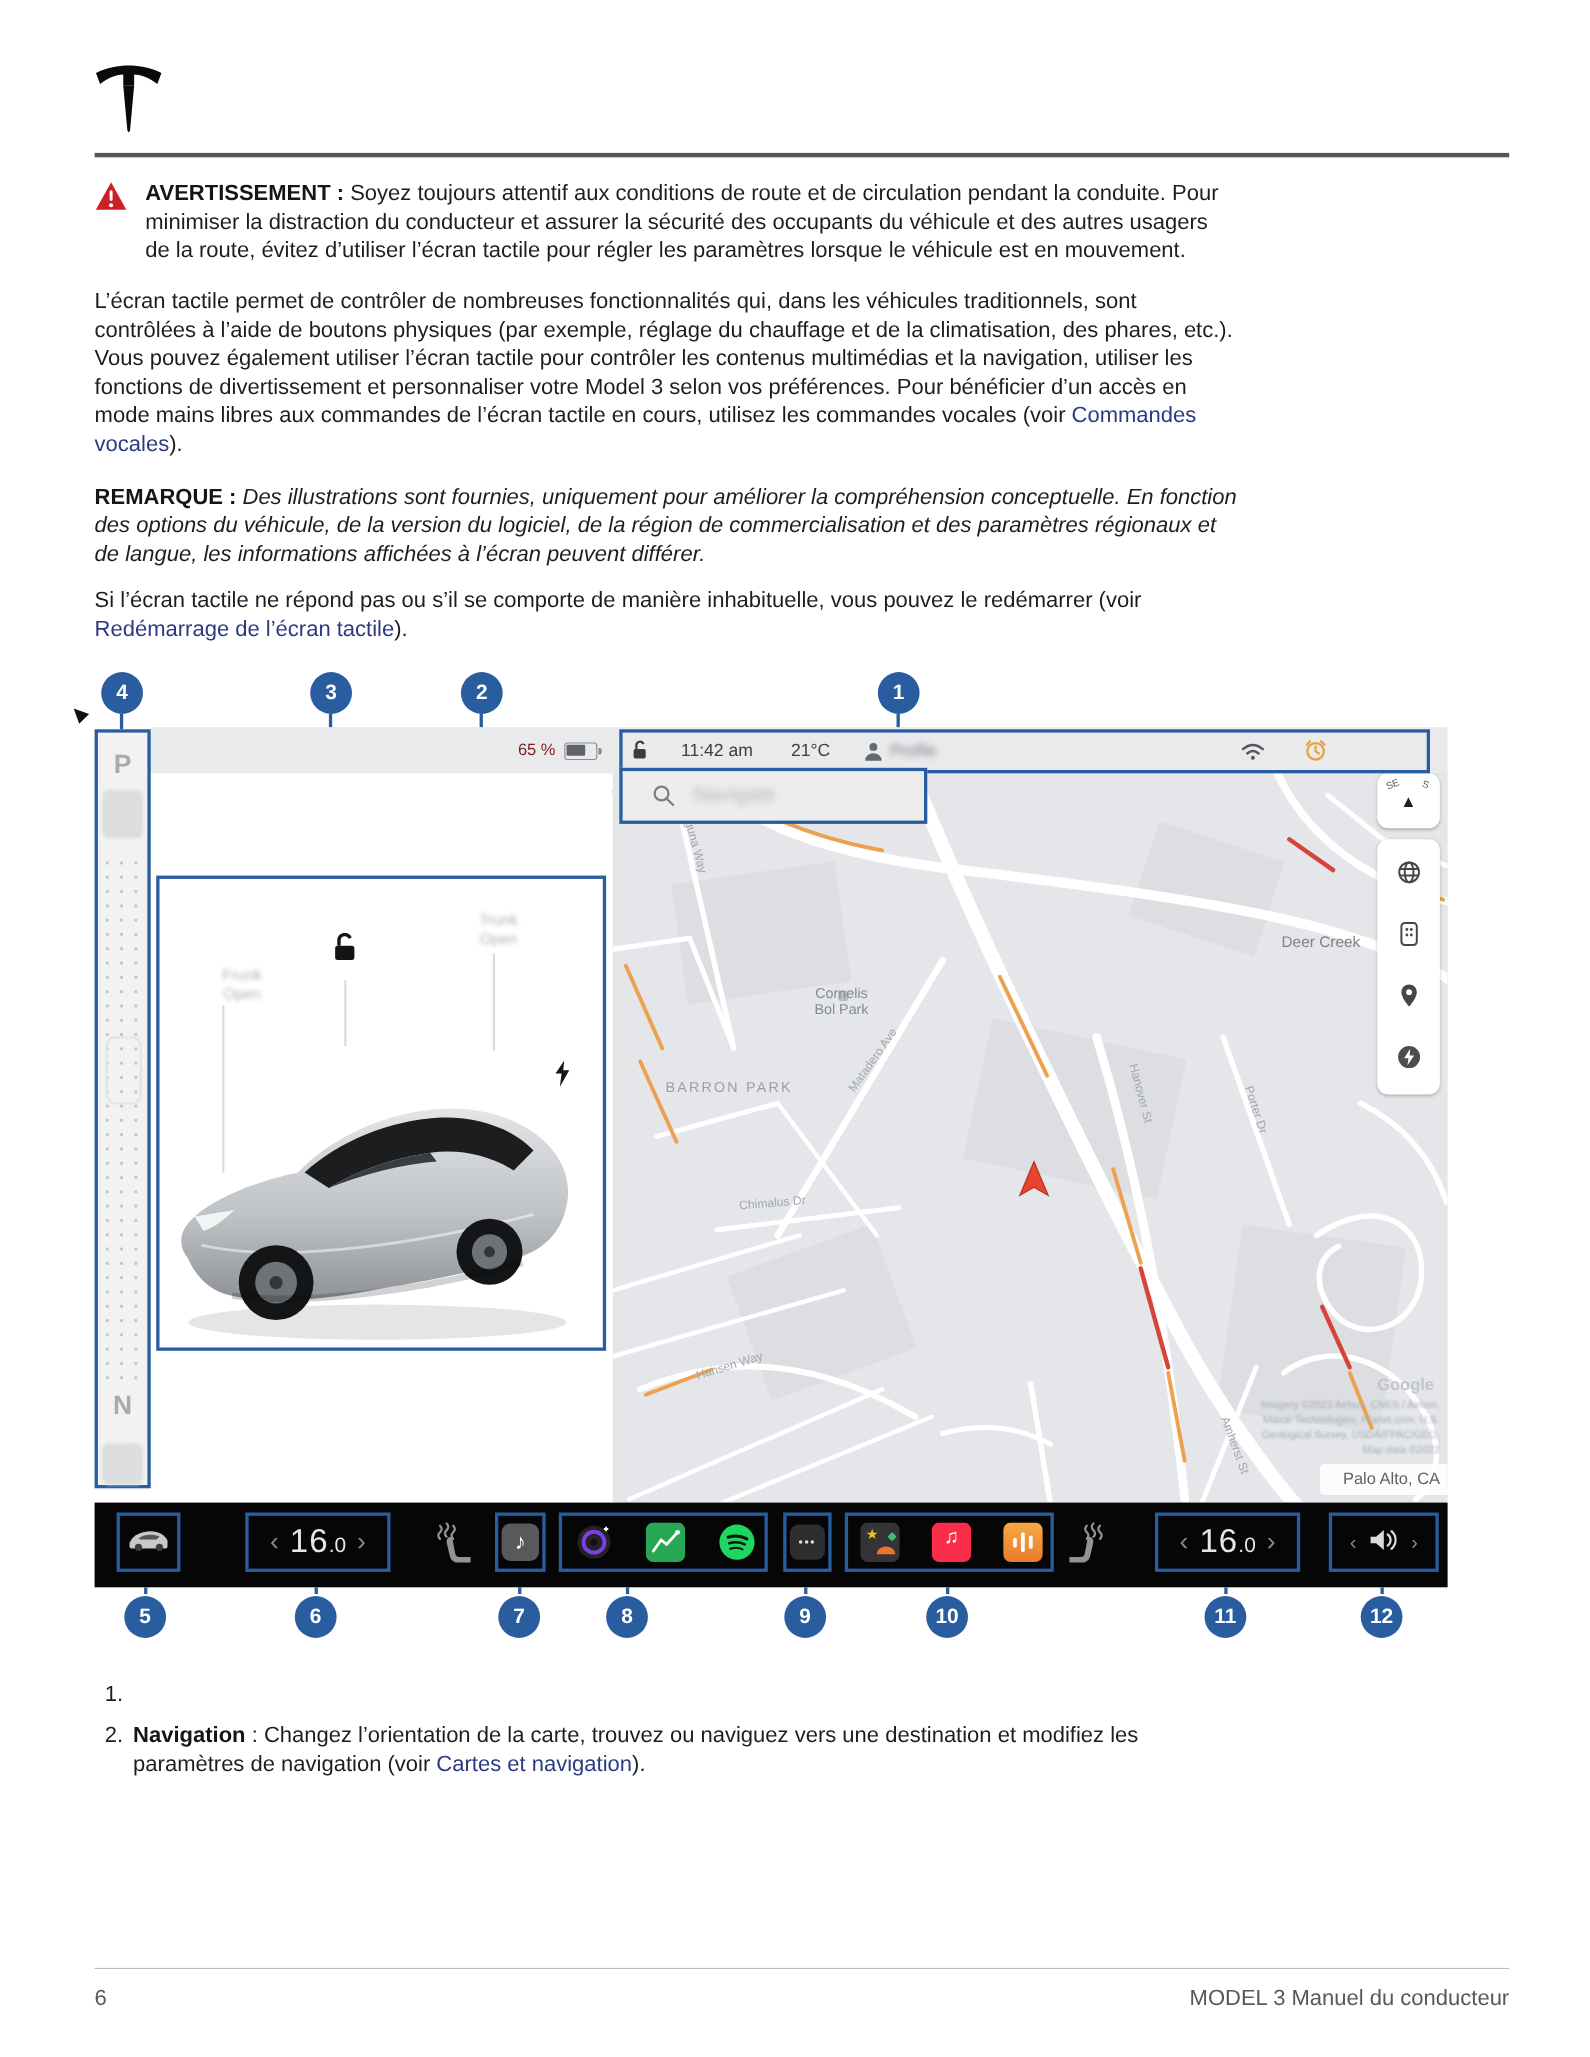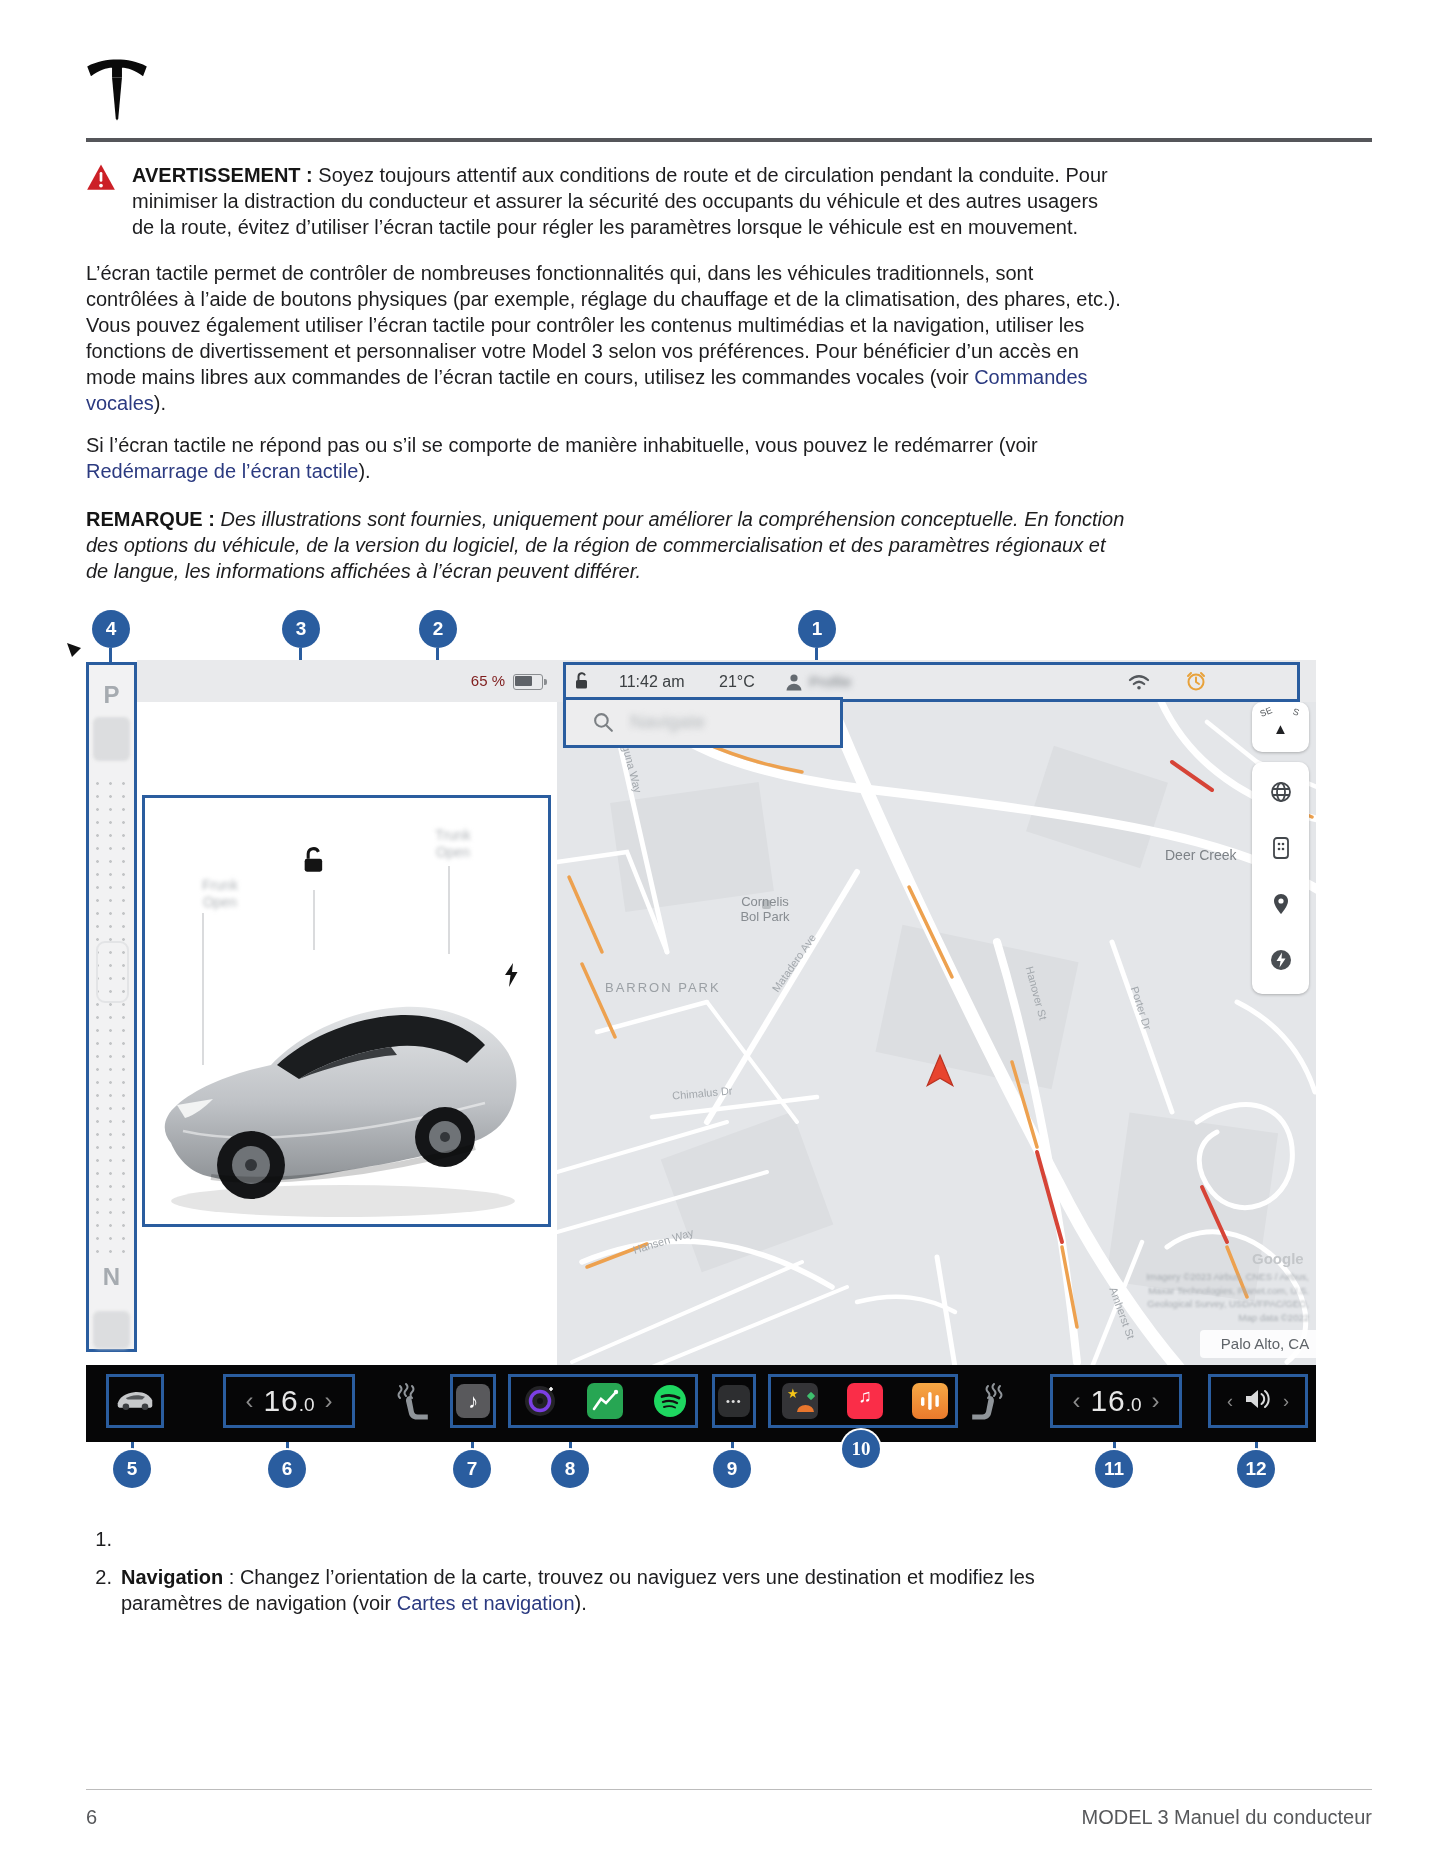--- a/index.html
+++ b/index.html
@@ -77,26 +77,26 @@
 de la route, évitez d’utiliser l’écran tactile pour régler les paramètres lorsque le véhicule est en mouvement.</span></div>
     </div>
 
     <p class="bodytxt" style="margin-top:20px;"><span class="pre">L’écran tactile permet de contrôler de nombreuses fonctionnalités qui, dans les véhicules traditionnels, sont
 contrôlées à l’aide de boutons physiques (par exemple, réglage du chauffage et de la climatisation, des phares, etc.).
 Vous pouvez également utiliser l’écran tactile pour contrôler les contenus multimédias et la navigation, utiliser les
 fonctions de divertissement et personnaliser votre Model 3 selon vos préférences. Pour bénéficier d’un accès en
 mode mains libres aux commandes de l’écran tactile en cours, utilisez les commandes vocales (voir </span><a class="lnk pre">Commandes
 vocales</a><span class="pre">).</span></p>
 
-    <p class="bodytxt" style="margin-top:16px;"><span class="pre">Si l’écran tactile ne répond pas ou s’il se comporte de manière inhabituelle, vous pouvez le redémarrer (voir
-</span><a class="lnk pre">Redémarrage de l’écran tactile</a><span class="pre">).</span></p>
-
     <p class="bodytxt" style="margin-top:22px;"><span class="b">REMARQUE :</span> <span class="pre it">Des illustrations sont fournies, uniquement pour améliorer la compréhension conceptuelle. En fonction
 des options du véhicule, de la version du logiciel, de la région de commercialisation et des paramètres régionaux et
 de langue, les informations affichées à l’écran peuvent différer.</span></p>
+
+    <p class="bodytxt" style="margin-top:16px;"><span class="pre">Si l’écran tactile ne répond pas ou s’il se comporte de manière inhabituelle, vous pouvez le redémarrer (voir
+</span><a class="lnk pre">Redémarrage de l’écran tactile</a><span class="pre">).</span></p>
   </div>
 
   <div class="figure">
 
     <div class="co" style="left:92px;top:8px;">4</div>
     <div class="co" style="left:282px;top:8px;">3</div>
     <div class="co" style="left:419px;top:8px;">2</div>
     <div class="co" style="left:798px;top:8px;">1</div>
     <div class="stem" style="left:109px;top:46px;height:14px;"></div>
     <div class="stem" style="left:299px;top:46px;height:147px;"></div>
@@ -469,21 +469,21 @@
     <div class="stem" style="left:731px;top:840px;height:8px;"></div>
     <div class="stem" style="left:860px;top:840px;height:8px;"></div>
     <div class="stem" style="left:1113px;top:840px;height:8px;"></div>
     <div class="stem" style="left:1255px;top:840px;height:8px;"></div>
 
     <div class="co" style="left:113px;top:848px;">5</div>
     <div class="co" style="left:268px;top:848px;">6</div>
     <div class="co" style="left:453px;top:848px;">7</div>
     <div class="co" style="left:551px;top:848px;">8</div>
     <div class="co" style="left:713px;top:848px;">9</div>
-    <div class="co" style="left:842px;top:828px;font-family:Liberation Serif, serif;">10</div>
+    <div class="co" style="left:842px;top:848px;">10</div>
     <div class="co" style="left:1095px;top:848px;">11</div>
     <div class="co" style="left:1237px;top:848px;">12</div>
   </div>
 
   <div class="content" style="margin-top:34px;">
     <div class="li">
       <span class="n">1.</span>
     </div>
     <div class="li">
       <span class="n">2.</span>

